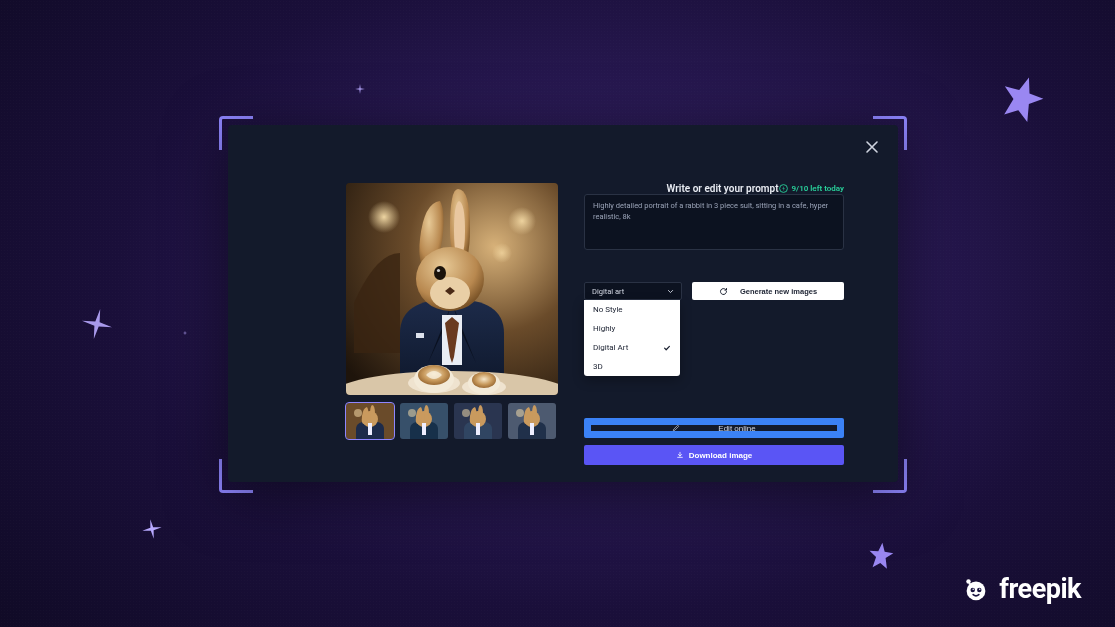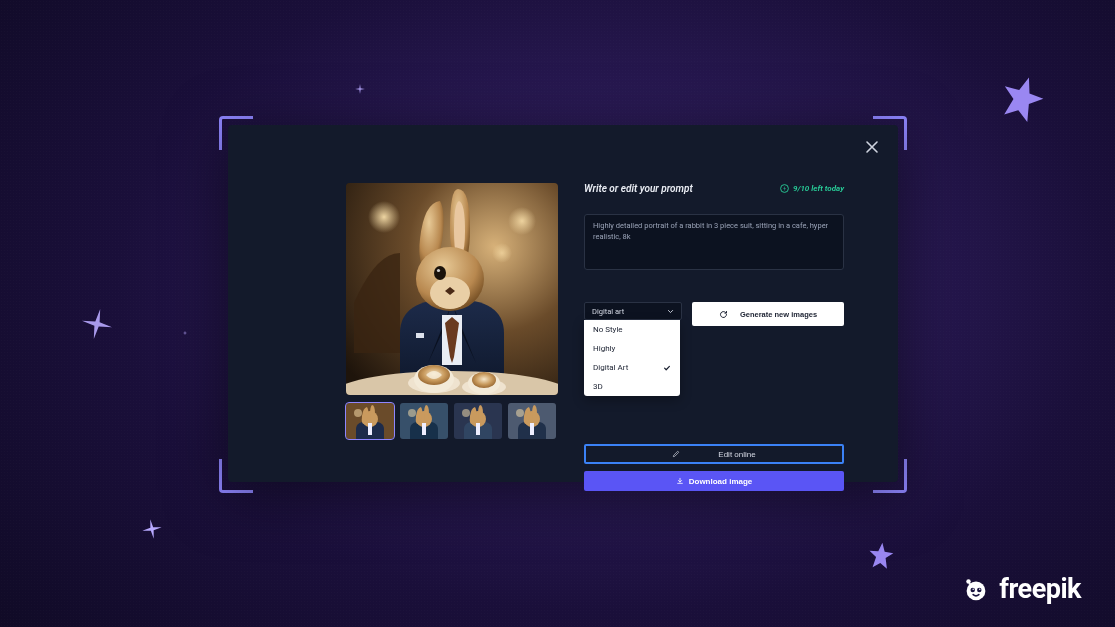--- a/index.html
+++ b/index.html
@@ -46,21 +46,21 @@
   .left { width:212px; }
   .preview {
     width:212px; height:212px; border-radius:4px; overflow:hidden; position:relative;
     background:#2a1f12;
   }
   .thumbs { display:flex; gap:6px; margin-top:8px; }
   .thumb { width:48px; height:36px; border-radius:3px; overflow:hidden; flex:0 0 auto; cursor:pointer; background:#1c2334; }
   .thumb.sel { outline:1px solid #8f86ff; }
 
   .right { flex:1; min-width:0; }
-  .row1 { display:flex; justify-content:space-between; align-items:center; margin-bottom:20px;font-style:italic; }
+  .row1 { display:flex; justify-content:flex-end; align-items:center; margin-bottom:0; }
   .heading { font-size:10px; font-weight:600; color:#e9ecf3; }
   .credits { font-size:8px; color:#29d19b; display:flex; align-items:center; gap:4px; font-weight:600; }
   .credits svg{width:9px;height:9px;}
 
   .prompt {
     width:100%; height:56px; background:#0c1220; border:1px solid #2a3244; border-radius:3px;
     padding:6px 8px; font-size:7.5px; line-height:1.4; color:#9aa3b7; resize:none;
     font-family:inherit;
   }
 
@@ -76,32 +76,32 @@
     position:absolute; top:18px; left:0; width:96px; background:#fff; border-radius:0 0 3px 3px;
     overflow:hidden; box-shadow:0 4px 12px rgba(0,0,0,.3); z-index:5;
   }
   .dd-item {
     font-size:8px; color:#1a2030; padding:5px 9px; display:flex; justify-content:space-between; align-items:center;
     cursor:pointer;
   }
   .dd-item .chk{width:8px;height:8px;color:#1a2030;}
 
   .gen-btn {
-    flex:1; height:24px; background:#fff; border:none; border-radius:2px; font-size:7.5px;
+    flex:1; height:18px; background:#fff; border:none; border-radius:2px; font-size:7.5px;
     font-weight:600; color:#1a2030; display:flex; align-items:center; justify-content:center; gap:12px;
     cursor:pointer;
   }
   .gen-btn svg{width:9px;height:9px;}
 
   .btns { margin-top:118px; display:flex; flex-direction:column; gap:7px; }
   .edit-btn, .dl-btn {
     width:100%; height:20px; border-radius:2px; font-size:8px; font-weight:500;
     display:flex; align-items:center; justify-content:center; gap:5px; cursor:pointer;
   }
-  .edit-btn { background:transparent; border:2px solid #3b82f6; color:#d5d9e4;gap:38px; }
+  .edit-btn { background:transparent; border:7px solid #3b82f6; color:#d5d9e4;gap:38px; }
   .edit-btn svg{width:8px;height:8px;}
   .dl-btn { background:#5a55f5; border:none; color:#fff;font-weight:bold; }
   .dl-btn svg{width:8px;height:8px;}
 
   
   .brand { position:absolute; right:34px; bottom:22px; color:#fff; display:flex; align-items:center; gap:8px; }
   .brand .logo-txt { font-size:27px; font-weight:700; letter-spacing:-.5px; }
   .brand svg { width:30px; height:30px; }
 
   

